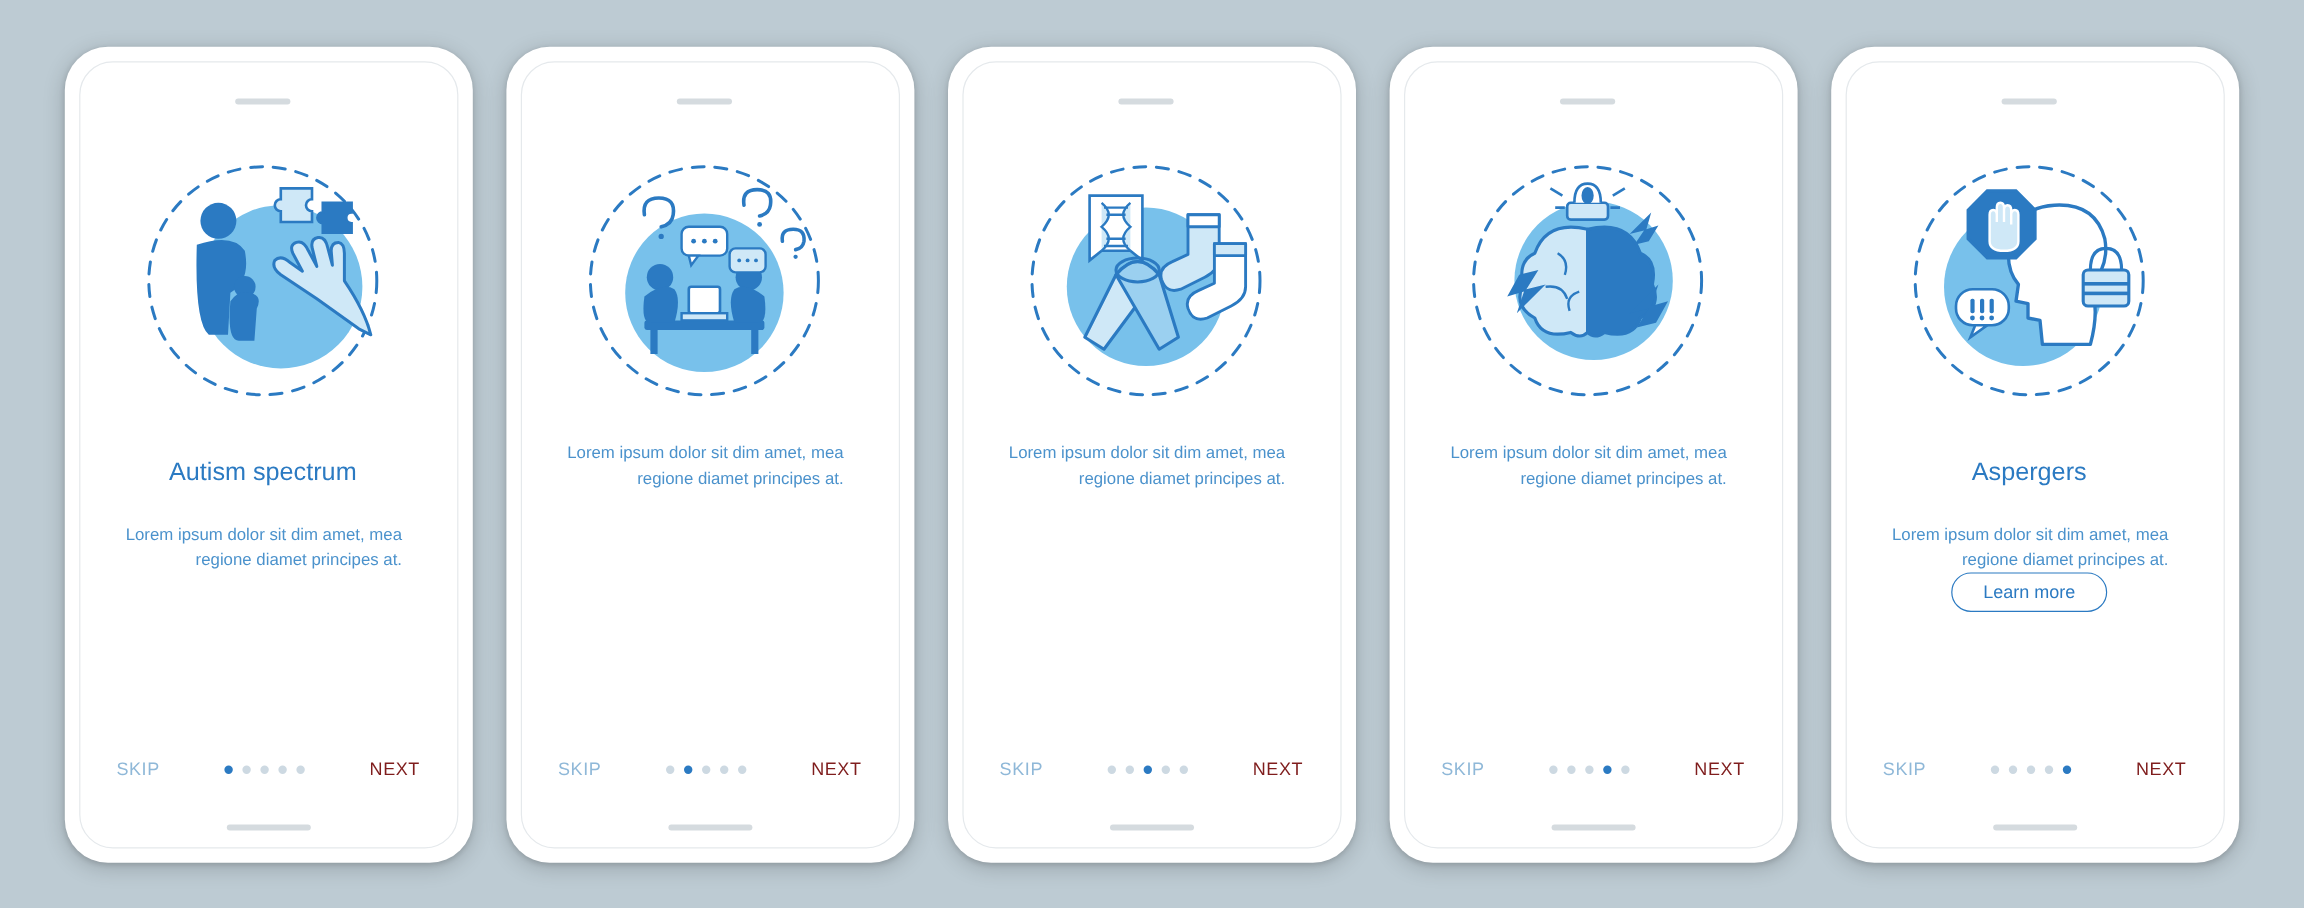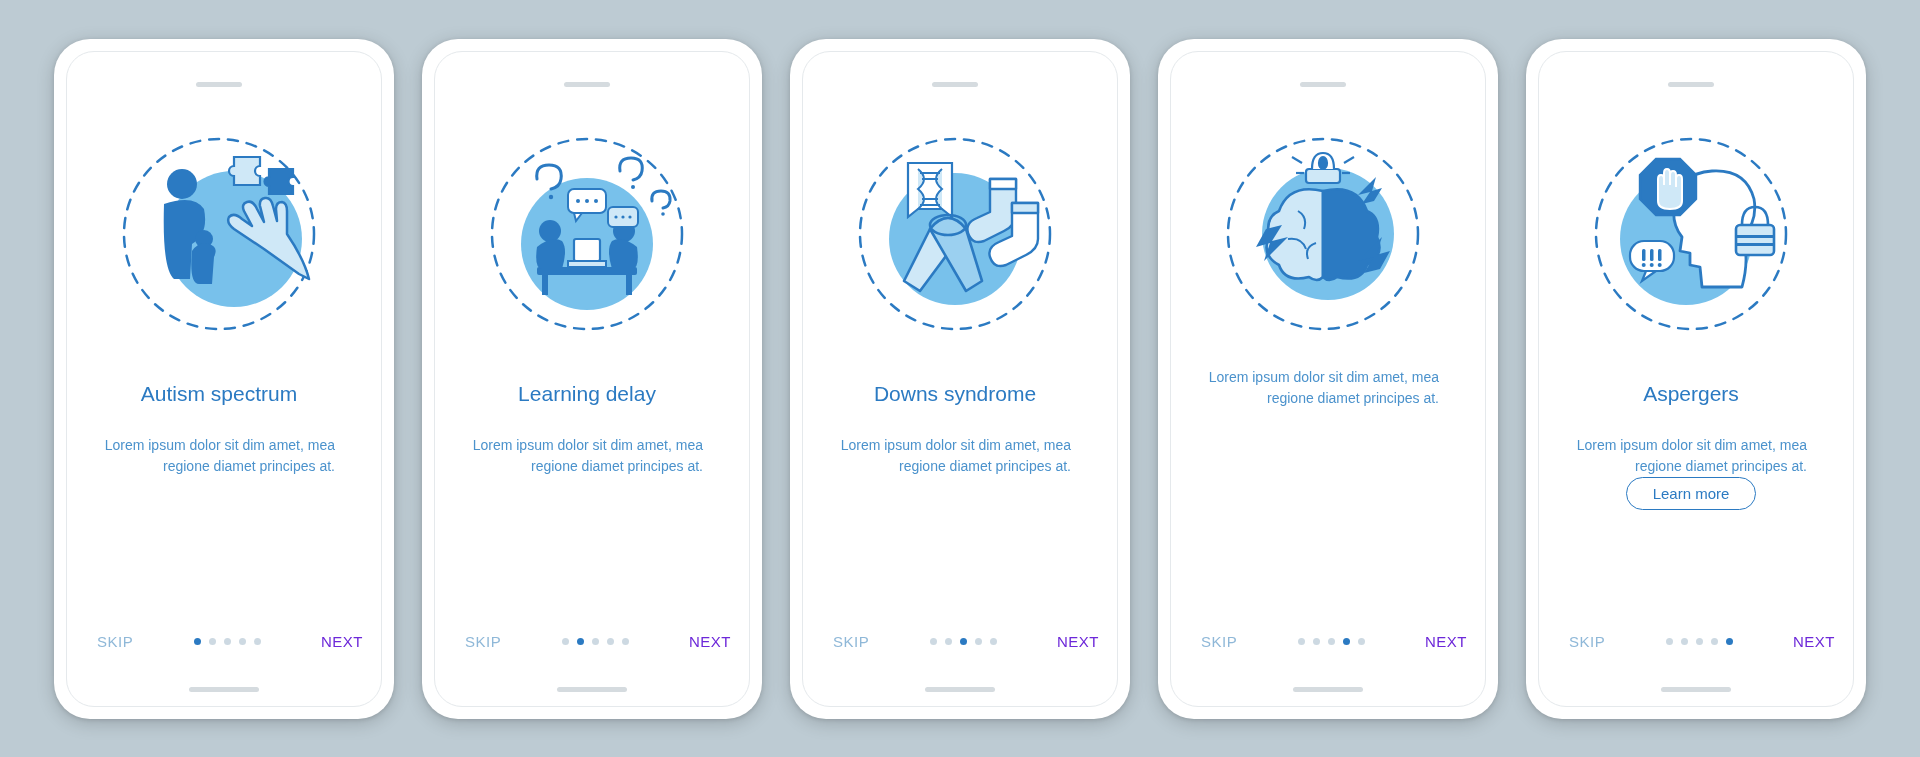--- a/index.html
+++ b/index.html
@@ -78,27 +78,27 @@
     background: transparent;
     border-radius: 20px;
     padding: 7px 26px;
     font-size: 15px;
     cursor: pointer;
   }
   .nav-row {
     position: absolute;
     bottom: 56px;
     left: 30px;
-    right: 18px;
+    right: 31px;
     display: flex;
     align-items: center;
     justify-content: space-between;
   }
   .skip, .next {
-    color: #6d28d9;
+    color: #7f1d1d;
     font-size: 15px;
     letter-spacing: 0.5px;
     font-weight: 400;
     cursor: pointer;
   }
   .skip { color: #8fb8d8; }
   .dots {
     display: flex;
     gap: 8px;
   }
@@ -205,21 +205,20 @@
         <circle cx="96" cy="72" r="2" fill="#2b7ac2" stroke="none"></circle>
         <circle cx="105" cy="72" r="2" fill="#2b7ac2" stroke="none"></circle>
         <circle cx="114" cy="72" r="2" fill="#2b7ac2" stroke="none"></circle>
         <rect x="126" y="78" width="30" height="20" rx="5" fill="#cfe8f7"></rect>
         <circle cx="134" cy="88" r="1.6" fill="#2b7ac2" stroke="none"></circle>
         <circle cx="141" cy="88" r="1.6" fill="#2b7ac2" stroke="none"></circle>
         <circle cx="148" cy="88" r="1.6" fill="#2b7ac2" stroke="none"></circle>
       </g>
     </svg>
         </div>
-      <div class="title">Learning delay</div>
       <div class="desc">Lorem ipsum dolor sit dim amet, mea regione diamet principes at.</div>
 
       <div class="nav-row">
         <span class="skip">SKIP</span>
         <div class="dots">
             <span class="dot"></span>
             <span class="dot active"></span>
             <span class="dot"></span>
             <span class="dot"></span>
             <span class="dot"></span>
@@ -255,21 +254,20 @@
         <rect x="162" y="74" width="26" height="10" fill="#cfe8f7"></rect>
       </g>
 
       <g stroke="#2b7ac2" stroke-width="2.6" fill="#cfe8f7" stroke-linejoin="round">
         <path d="M80 100 q18-22 36 0 l-46 62 l-16-10 z"></path>
         <path d="M80 100 q18-22 36 0 l16 52 l-16 10 z" fill="#9bd0f0"></path>
         <ellipse cx="98" cy="96" rx="18" ry="10" fill="none"></ellipse>
       </g>
     </svg>
         </div>
-      <div class="title">Downs syndrome</div>
       <div class="desc">Lorem ipsum dolor sit dim amet, mea regione diamet principes at.</div>
 
       <div class="nav-row">
         <span class="skip">SKIP</span>
         <div class="dots">
             <span class="dot"></span>
             <span class="dot"></span>
             <span class="dot active"></span>
             <span class="dot"></span>
             <span class="dot"></span>

